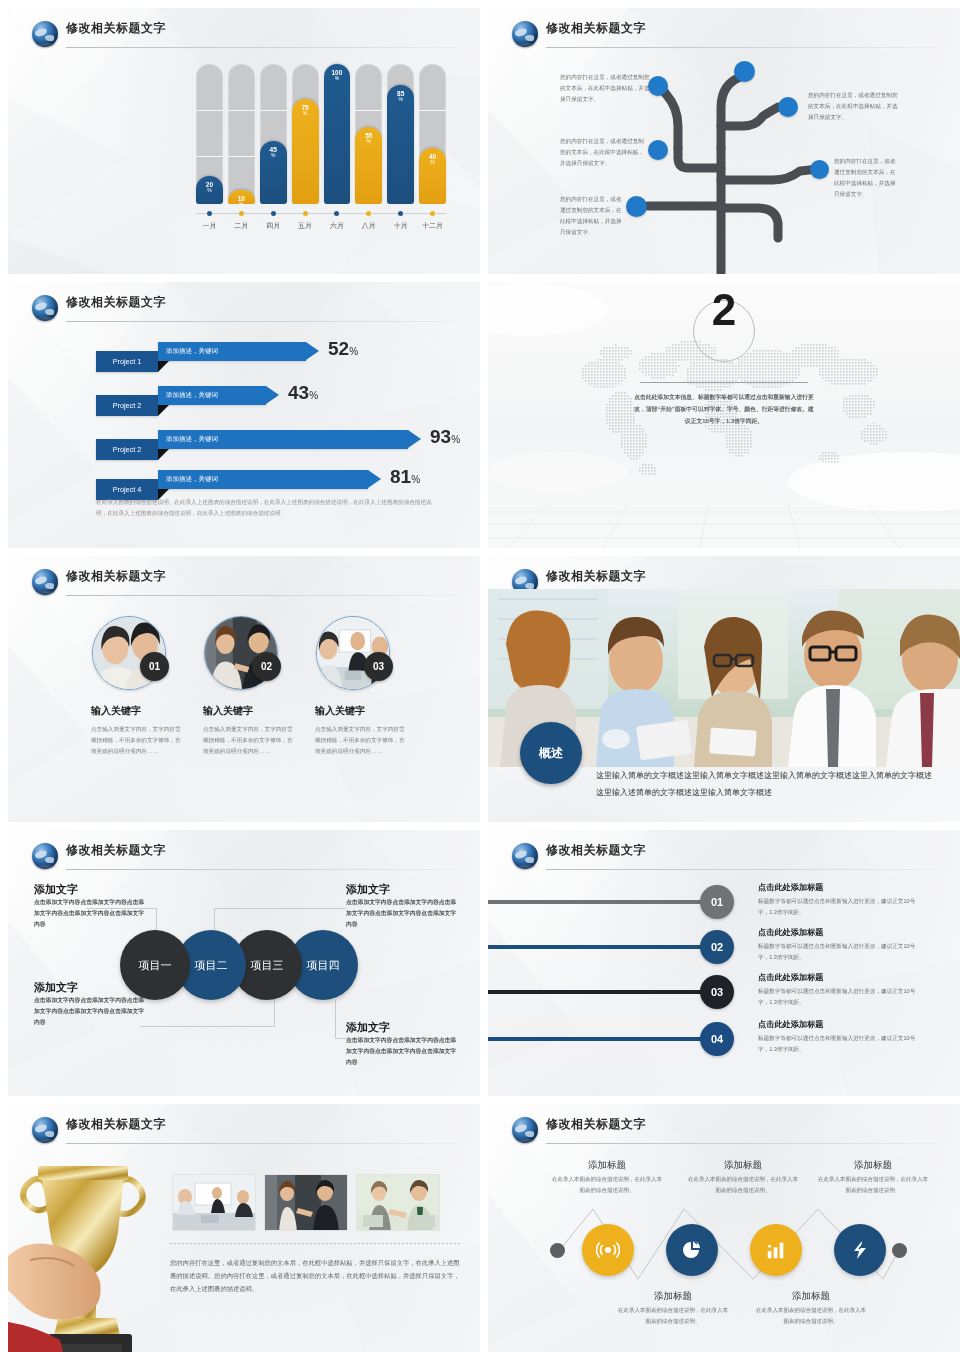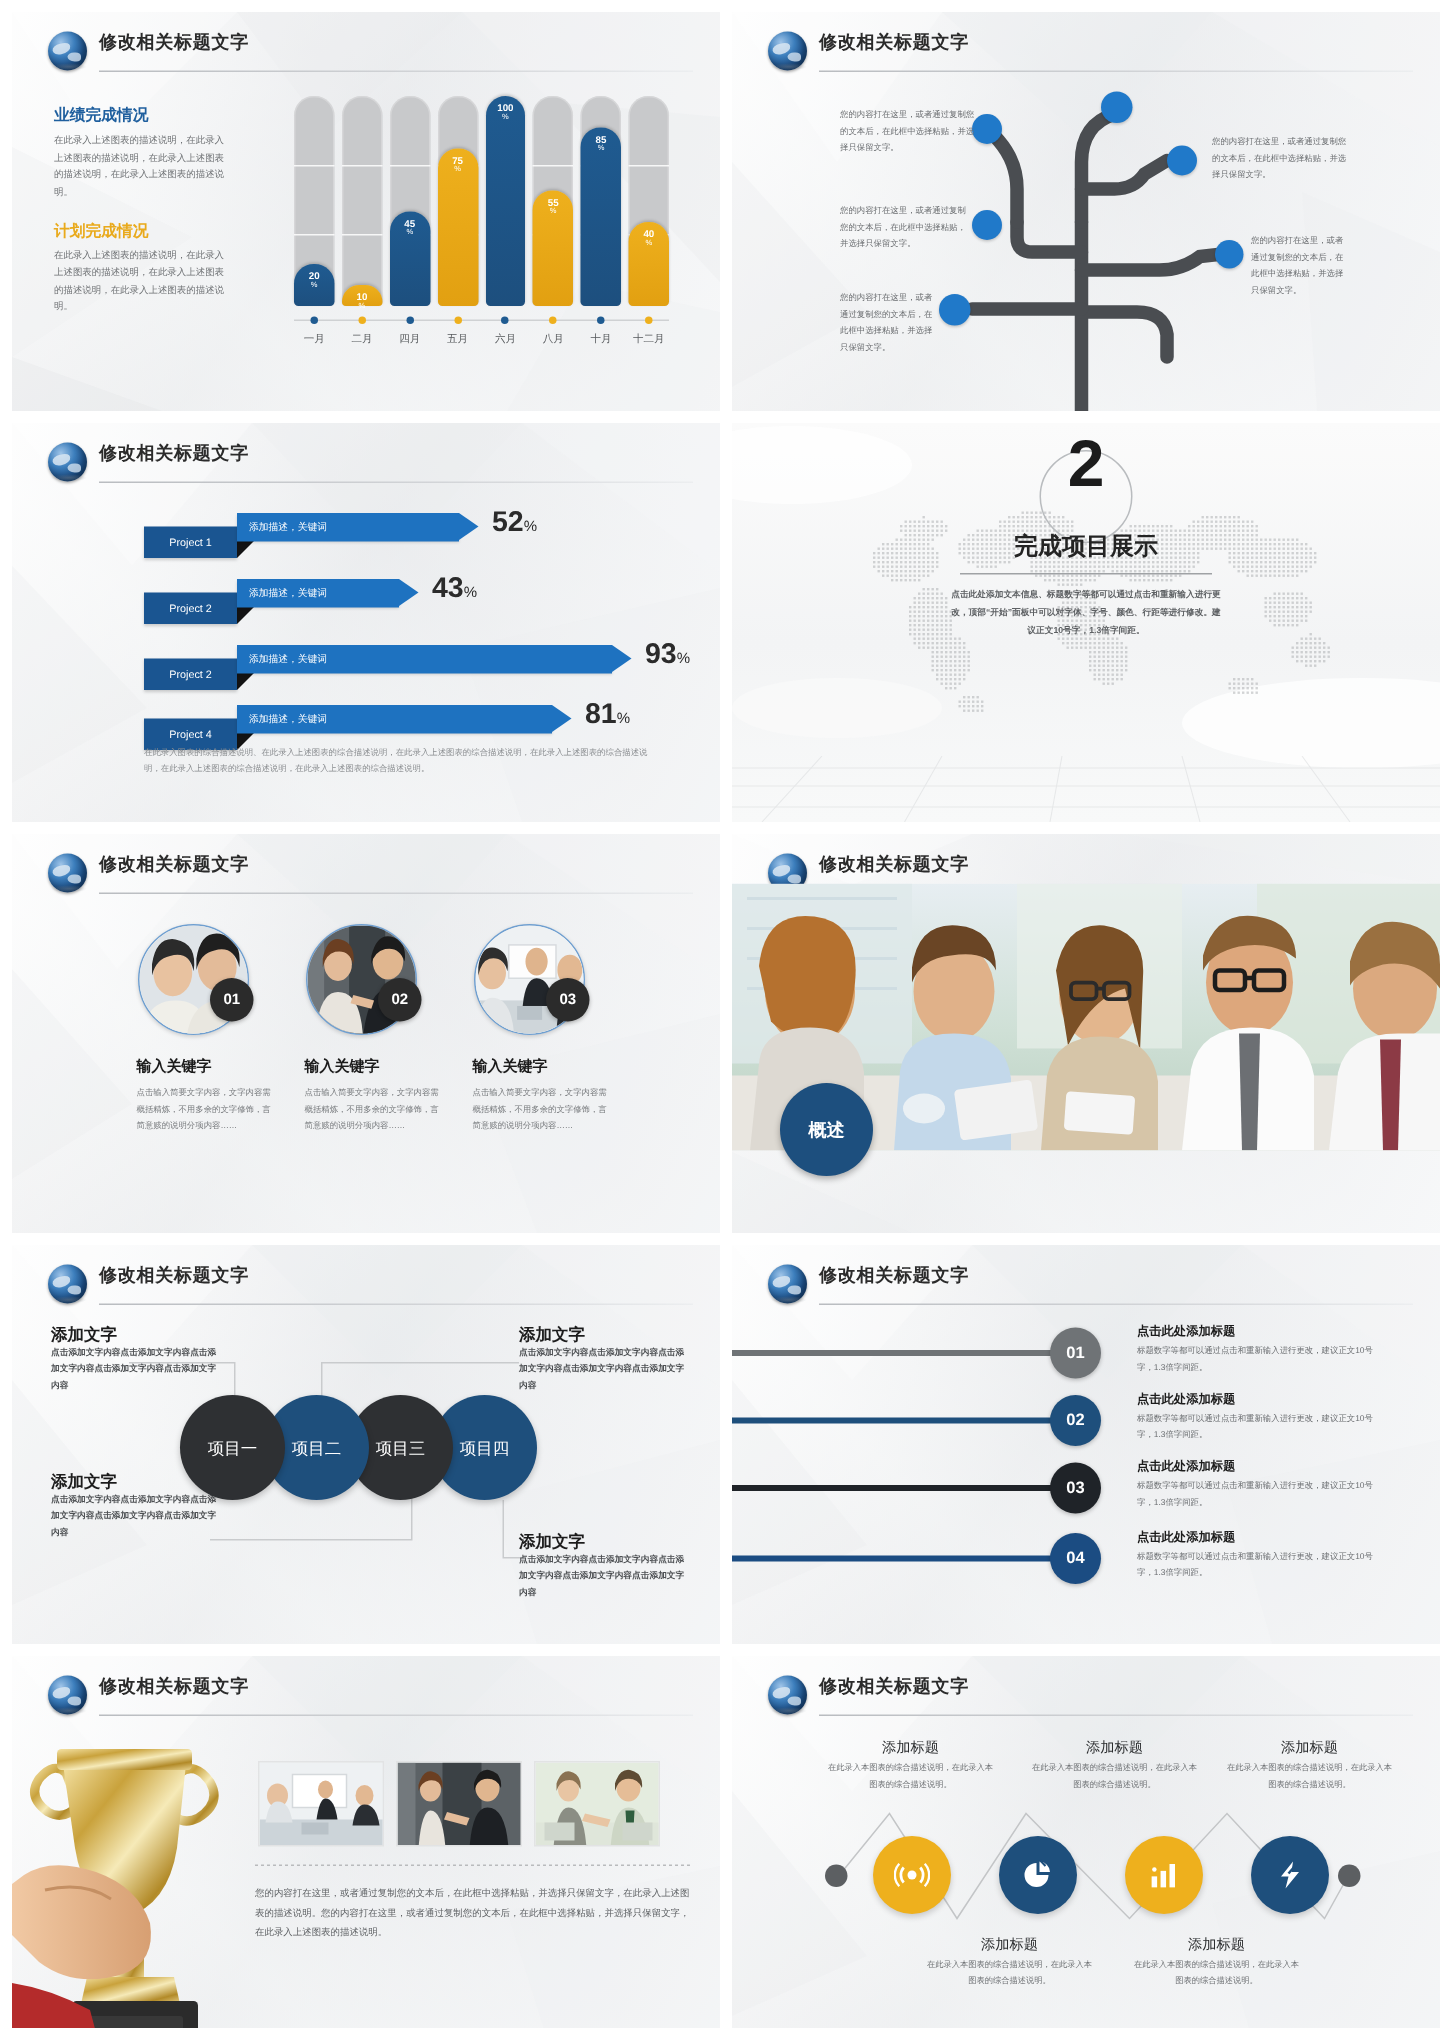--- a/index.html
+++ b/index.html
@@ -159,26 +159,20 @@
     <polygon points="0,230 100,266 0,266" fill="#dfe1e3" opacity=".5"></polygon>
     <polygon points="380,180 472,200 472,266 330,266" fill="#eceef0" opacity=".6"></polygon>
   </svg>
   <div class="hdr">
     <div class="globe"></div>
     <div class="globe-shadow"></div>
     <div class="hdr-title">修改相关标题文字</div>
     <div class="hdr-rule"></div>
   </div>
 
-  <div class="s1-left">
-    <div class="s1-h blue">业绩完成情况</div>
-    <div class="s1-p">在此录入上述图表的描述说明，在此录入上述图表的描述说明，在此录入上述图表的描述说明，在此录入上述图表的描述说明。</div>
-    <div class="s1-h s1-h2 yellow">计划完成情况</div>
-    <div class="s1-p">在此录入上述图表的描述说明，在此录入上述图表的描述说明，在此录入上述图表的描述说明，在此录入上述图表的描述说明。</div>
-  </div>
 
   <div class="chart">
     <div class="bars" id="s1-bars">
           <div class="bcol">
             <div class="btrack">
               <div class="bgrid" style="top:33%"></div>
               <div class="bgrid" style="top:66%"></div>
             </div>
             <div class="bfill b" style="height:20%">
               <div class="bval">20<small>%</small></div>
@@ -1957,21 +1951,20 @@
         <line x1="60" y1="0" x2="20" y2="44"></line>
             <line x1="140" y1="0" x2="115" y2="44"></line>
             <line x1="220" y1="0" x2="212" y2="44"></line>
         <line x1="300" y1="0" x2="312" y2="44"></line>
             <line x1="380" y1="0" x2="412" y2="44"></line>
       </g>
     </svg>
   </div>
   <div class="num-circle"></div>
   <div class="bignum">2</div>
-  <div class="s4-title">完成项目展示</div>
   <div class="s4-rule"></div>
   <div class="s4-body">点击此处添加文本信息、标题数字等都可以通过点击和重新输入进行更改，顶部“开始”面板中可以对字体、字号、颜色、行距等进行修改。建议正文10号字，1.3倍字间距。</div>
 </div>
 
 <div class="slide" style="left:8px;top:556px;">
   <svg class="poly" viewBox="0 0 472 266" preserveAspectRatio="none">
     <polygon points="0,0 150,0 70,90" fill="#ffffff" opacity=".5"></polygon>
     <polygon points="150,0 330,0 250,90" fill="#eaecee" opacity=".55"></polygon>
     <polygon points="330,0 472,0 472,95" fill="#f3f4f5" opacity=".7"></polygon>
     <polygon points="0,90 80,180 0,230" fill="#e9ebed" opacity=".55"></polygon>
@@ -2108,20 +2101,21 @@
          <path d="M432,104 L446,104 L444,178 L434,178 Z" fill="#8c3a45"></path>
           </g>
 
       <rect x="150" y="134" width="52" height="34" rx="3" fill="#f2f2f2" transform="rotate(-8 176 151)"></rect>
       <rect x="222" y="140" width="46" height="26" rx="3" fill="#f5f5f5" transform="rotate(4 245 153)"></rect>
       <ellipse cx="128" cy="150" rx="14" ry="10" fill="#eef3f5" opacity=".9"></ellipse>
     </svg>
   </div>
 
   <div class="gaishu">概述</div>
+  <div class="s6-text">这里输入简单的文字概述这里输入简单文字概述这里输入简单的文字概述这里入简单的文字概述这里输入述简单的文字概述这里输入简单文字概述</div>
 </div>
 
 <div class="slide" style="left:8px;top:830px;">
   <svg class="poly" viewBox="0 0 472 266" preserveAspectRatio="none">
     <polygon points="0,0 160,0 80,90" fill="#ffffff" opacity=".5"></polygon>
     <polygon points="160,0 340,0 250,90" fill="#eaecee" opacity=".55"></polygon>
     <polygon points="340,0 472,0 472,95" fill="#f3f4f5" opacity=".7"></polygon>
     <polygon points="0,90 90,200 0,240" fill="#e9ebed" opacity=".55"></polygon>
     <polygon points="320,170 472,130 472,266 350,266" fill="#eceef0" opacity=".5"></polygon>
   </svg>

